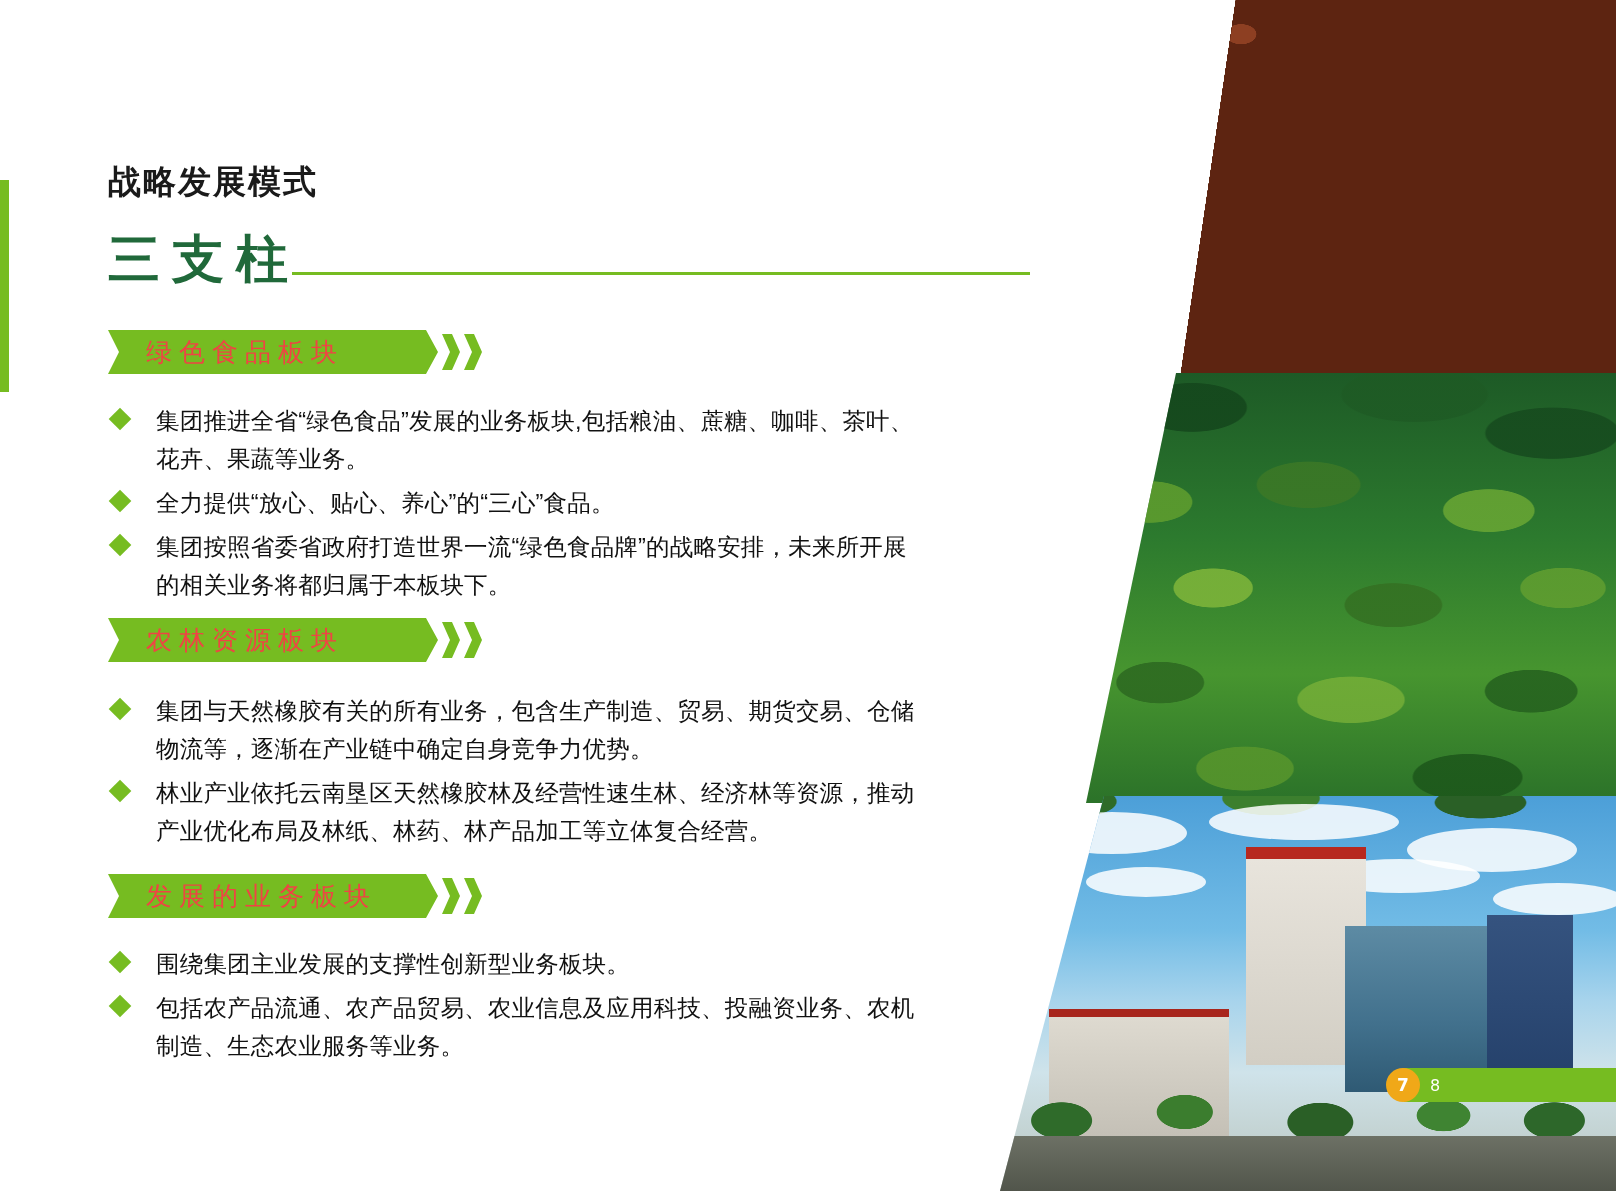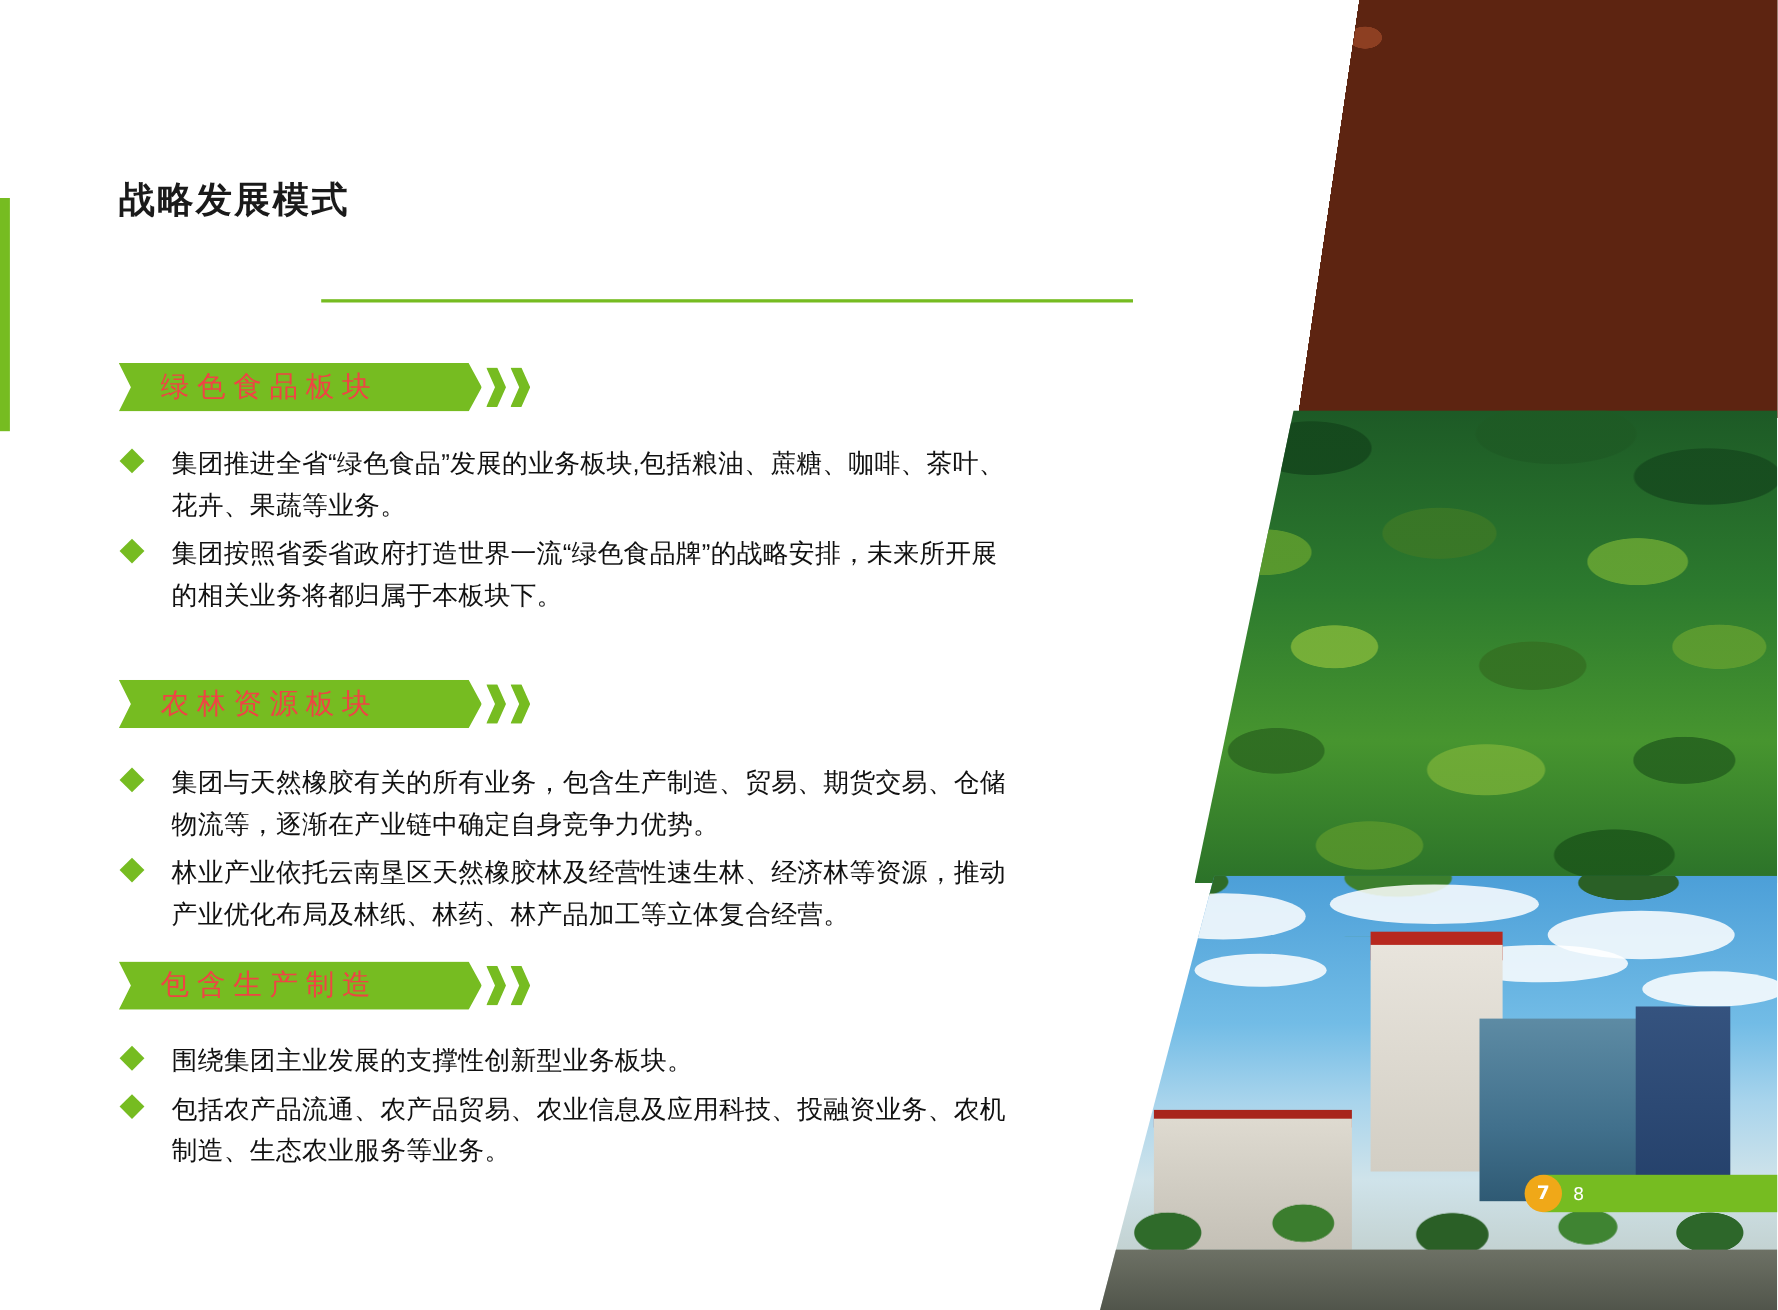--- a/index.html
+++ b/index.html
@@ -204,36 +204,41 @@
 </head>
 <body>
 
 <div class="page">
 
   <div class="left-accent"></div>
 
   <div class="left-col">
 
     <div class="kicker">战略发展模式</div>
+    <div class="bigtitle">三支柱</div>
     <div class="title-rule"></div>
 
     <div class="banner" style="left:108px;top:330px;">
       <div class="shape"></div>
       <div class="label">绿色食品板块</div>
       <div class="chev c1"></div>
       <div class="chev c2"></div>
     </div>
 
     <div class="bullets" style="top:402px;">
       <div class="bullet">
         <span class="dia"></span>
         <span class="txt">集团推进全省“绿色食品”发展的业务板块,包括粮油、蔗糖、咖啡、茶叶、花卉、果蔬等业务。</span>
       </div>
       <div class="bullet">
         <span class="dia"></span>
+        <span class="txt">全力提供“放心、贴心、养心”的“三心”食品。</span>
+      </div>
+      <div class="bullet">
+        <span class="dia"></span>
         <span class="txt">集团按照省委省政府打造世界一流“绿色食品牌”的战略安排，未来所开展的相关业务将都归属于本板块下。</span>
       </div>
     </div>
 
     <div class="banner" style="left:108px;top:618px;">
       <div class="shape"></div>
       <div class="label">农林资源板块</div>
       <div class="chev c1"></div>
       <div class="chev c2"></div>
     </div>
@@ -244,21 +249,21 @@
         <span class="txt">集团与天然橡胶有关的所有业务，包含生产制造、贸易、期货交易、仓储物流等，逐渐在产业链中确定自身竞争力优势。</span>
       </div>
       <div class="bullet">
         <span class="dia"></span>
         <span class="txt">林业产业依托云南垦区天然橡胶林及经营性速生林、经济林等资源，推动产业优化布局及林纸、林药、林产品加工等立体复合经营。</span>
       </div>
     </div>
 
     <div class="banner" style="left:108px;top:874px;">
       <div class="shape"></div>
-      <div class="label">包含生产制造</div>
+      <div class="label">发展的业务板块</div>
       <div class="chev c1"></div>
       <div class="chev c2"></div>
     </div>
 
     <div class="bullets" style="top:945px;">
       <div class="bullet">
         <span class="dia"></span>
         <span class="txt">围绕集团主业发展的支撑性创新型业务板块。</span>
       </div>
       <div class="bullet">

